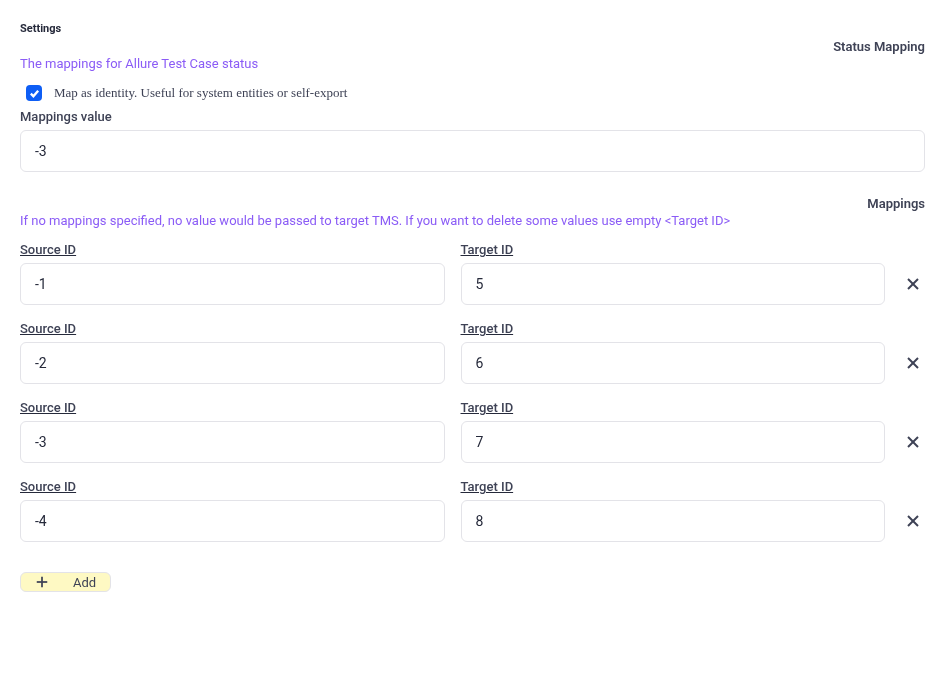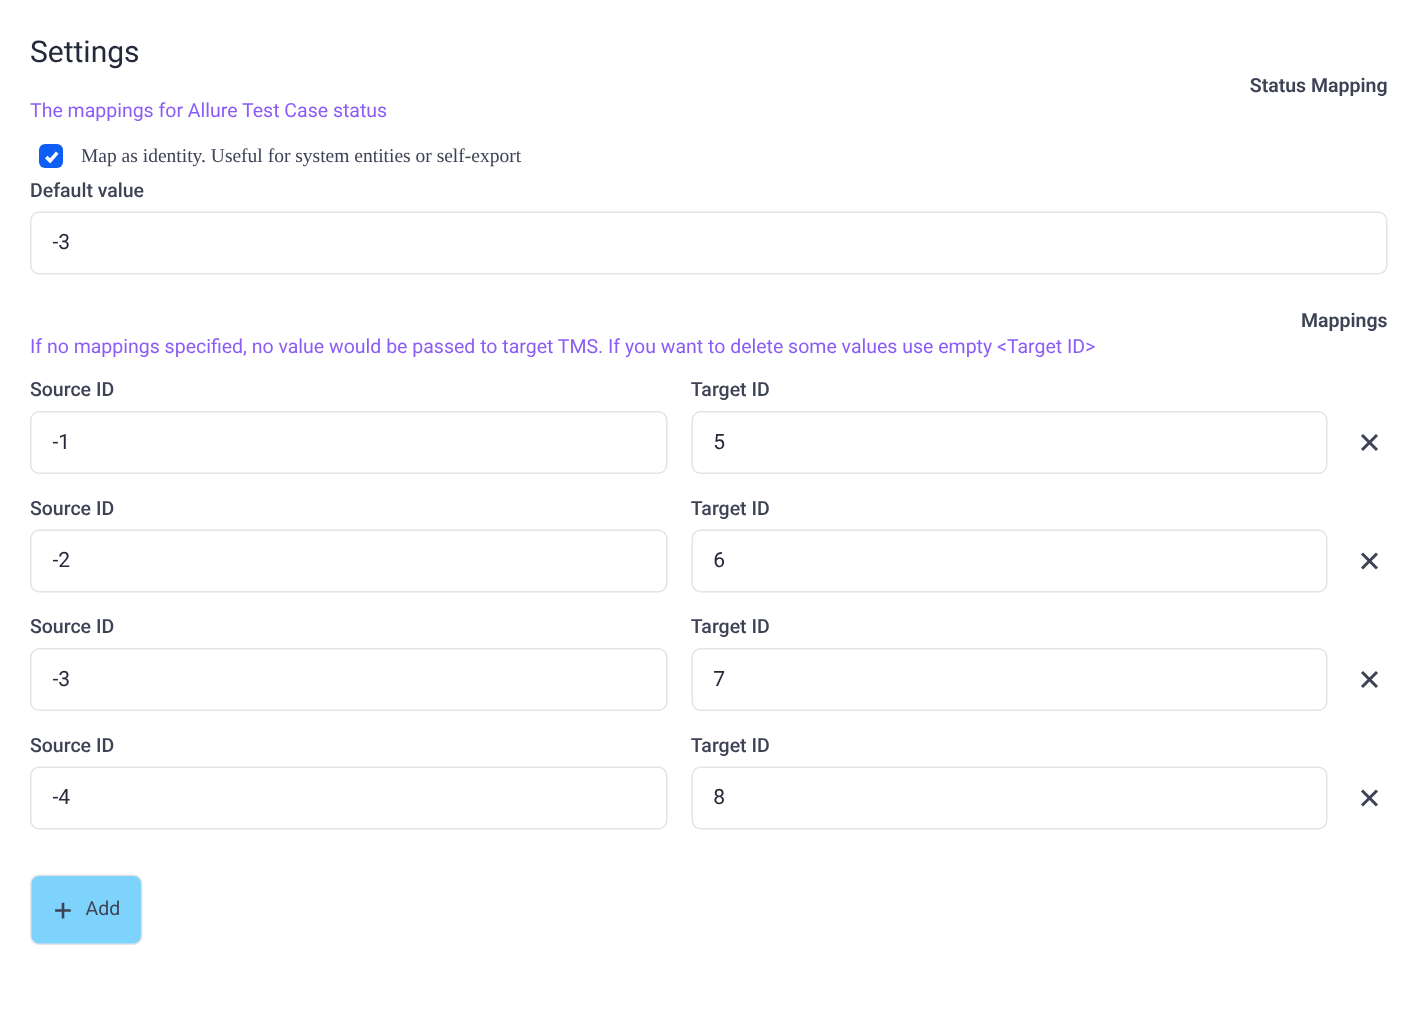--- a/index.html
+++ b/index.html
@@ -8,22 +8,22 @@
       padding: 0;
     }
     body {
       font-family: -apple-system, BlinkMacSystemFont, "Segoe UI", Roboto, Helvetica, Arial, sans-serif;
       background: #ffffff;
       color: #25293a;
       padding: 22px 20px;
       font-size: 14px;
     }
     .section-title {
-      font-size: 20px;
-      font-weight: 400;
+      font-size: 11px;
+      font-weight: 700;
       color: #25293a;
       margin-bottom: 4px;
     }
     .subsection-title {
       font-size: 13px;
       font-weight: 600;
       color: #3e4255;
       margin-bottom: 2px;
       text-align: right;
     }
@@ -85,20 +85,21 @@
     }
     .mappings-header {
       margin-bottom: 14px;
       margin-top: 24px;
     }
     .mapping-row {
       display: flex;
       align-items: flex-end;
       gap: 16px;
       margin-bottom: 16px;
+      text-decoration: underline;
     }
     .mapping-col {
       flex: 1;
       min-width: 0;
     }
     .remove-btn {
       display: flex;
       align-items: center;
       justify-content: center;
       width: 24px;
@@ -111,26 +112,26 @@
     }
     .remove-btn svg {
       width: 16px;
       height: 16px;
       stroke: currentColor;
       stroke-width: 2;
     }
     .add-btn {
       display: inline-flex;
       align-items: center;
-      gap: 8px;
-      height: 47px;
+      gap: 24px;
+      height: 20px;
       padding: 0 14px;
       border: 1px solid #e3e3e8;
       border-radius: 6px;
-      background: #7dd3fc;
+      background: #fef9c3;
       font-size: 13px;
       color: #3e4255;
       cursor: pointer;
       margin-top: 14px;
       font-family: inherit;
     }
     .add-btn svg {
       width: 14px;
       height: 14px;
       stroke: currentColor;
@@ -151,21 +152,21 @@
   <div class="checkbox-row">
     <div class="checkbox">
       <svg viewBox="0 0 12 12">
           <polyline points="2,6.2 4.8,9 10,3"></polyline>
         </svg>
     </div>
     <span class="checkbox-label">Map as identity. Useful for system entities or self-export</span>
   </div>
 
   <div class="default-value-block">
-    <div class="field-label">Default value</div>
+    <div class="field-label">Mappings value</div>
     <input type="text" class="text-input" value="-3" style="">
   </div>
 
   <div class="mappings-header">
     <div class="subsection-title">Mappings</div>
     <div class="description" style="margin-bottom:0">If no mappings specified, no value would be passed to target TMS. If you want to delete some values use empty &lt;Target ID&gt;</div>
   </div>
 
   <div id="mappings-container">
       <div class="mapping-row">

